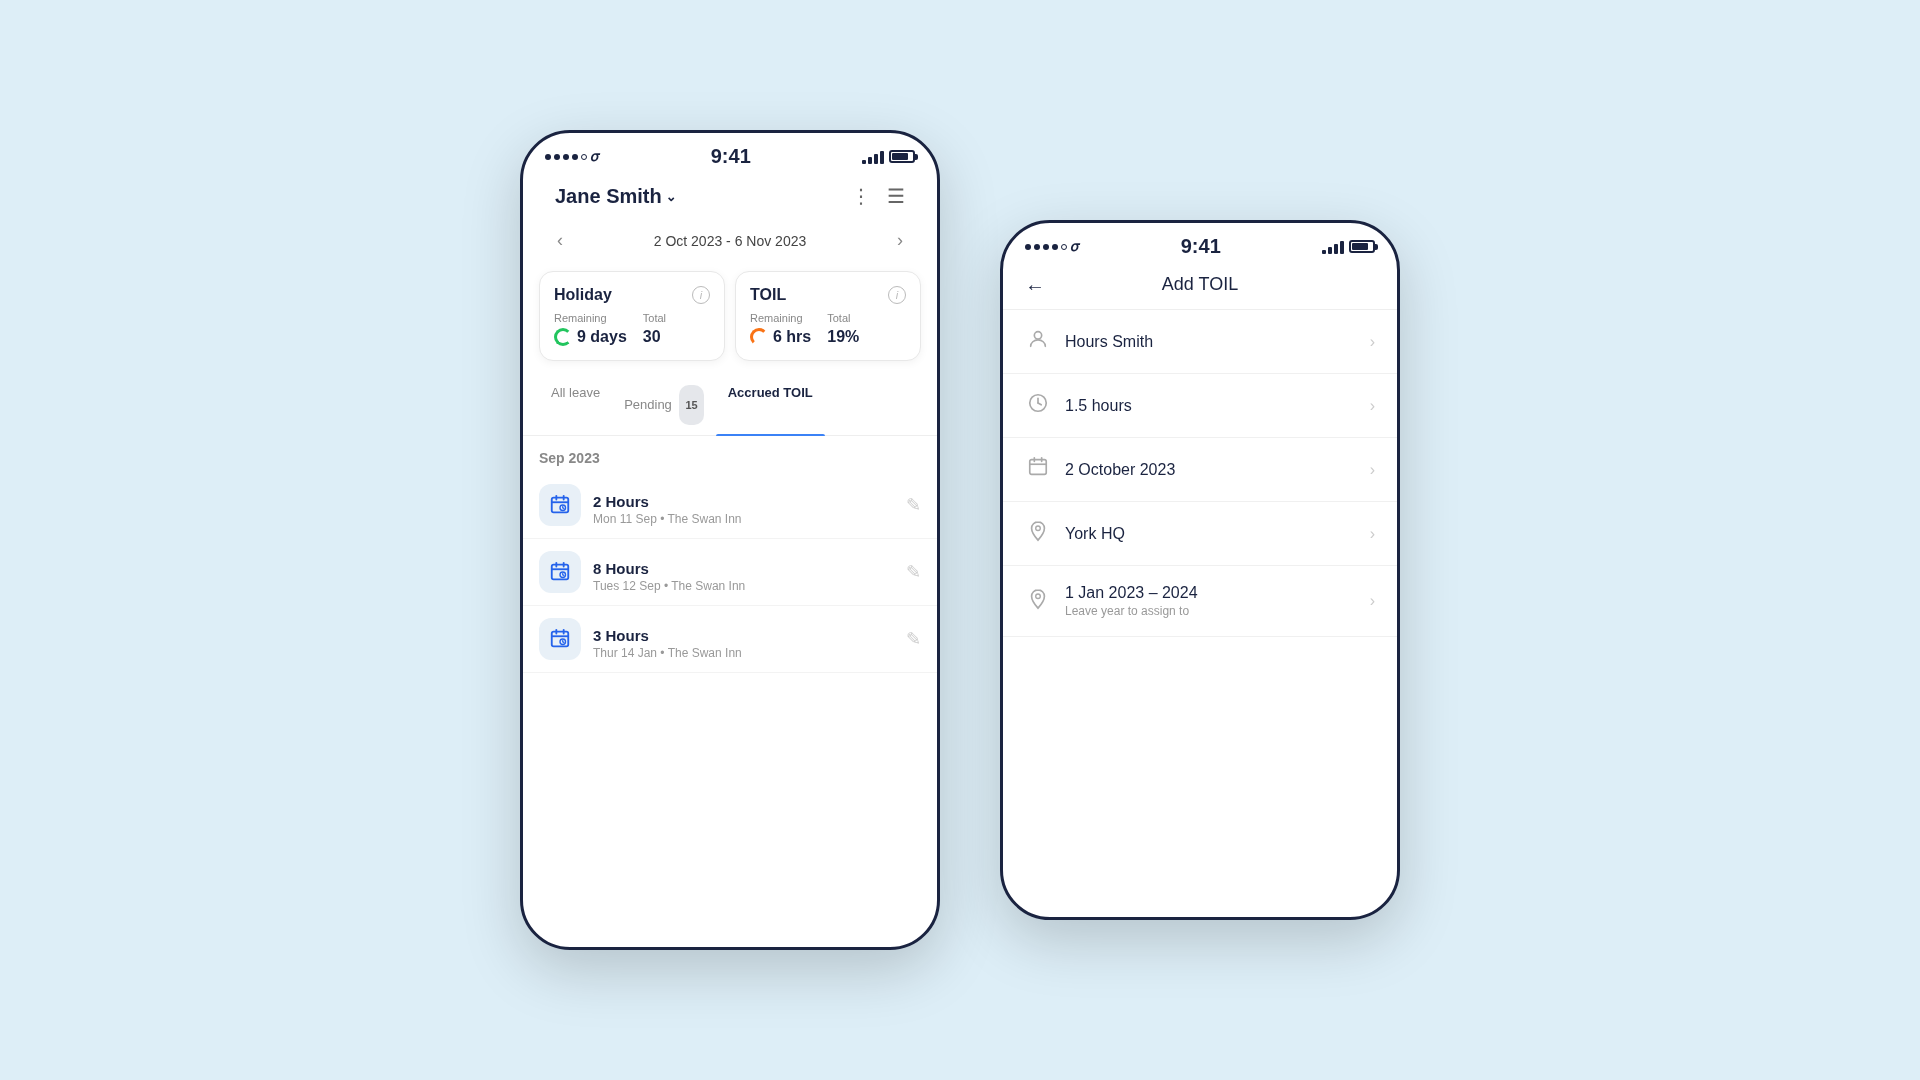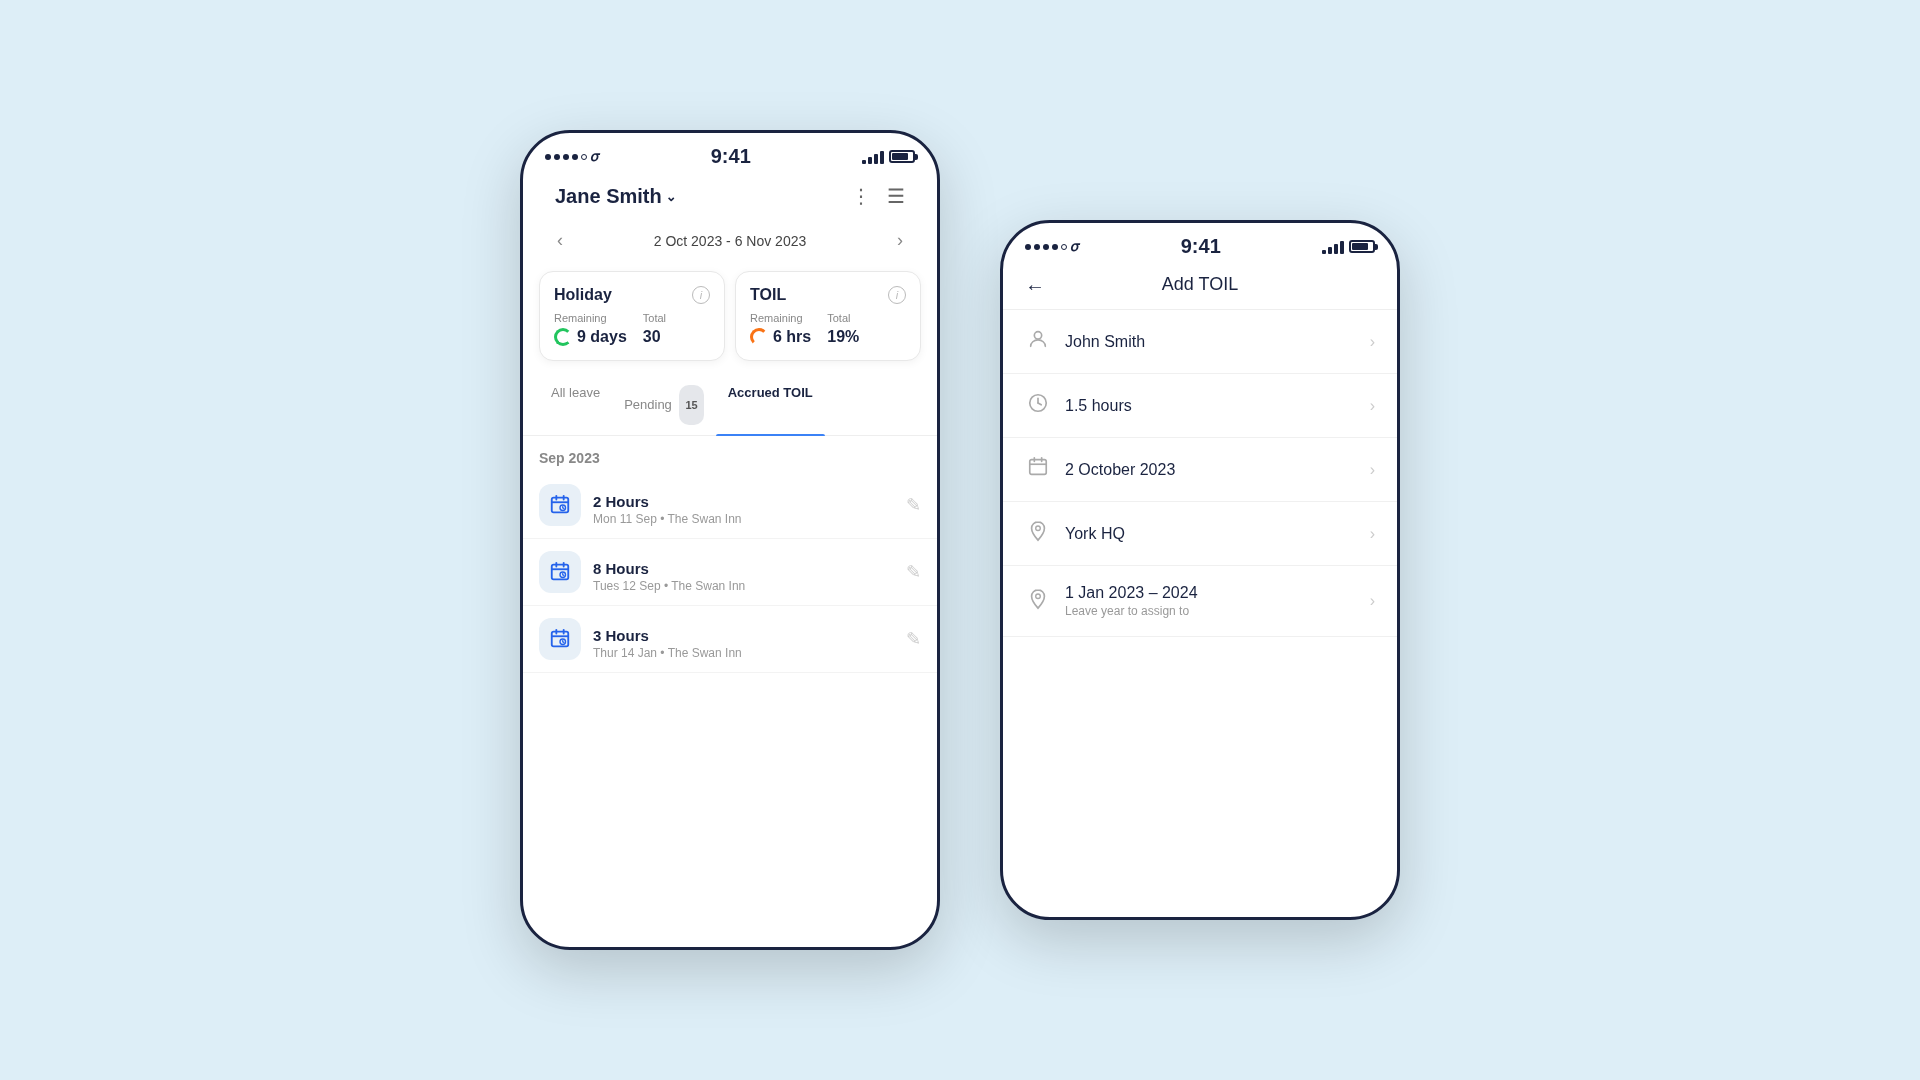--- a/index.html
+++ b/index.html
@@ -418,21 +418,21 @@
   <div class="form-rows">
 
     <div class="form-row">
       <span class="form-row-icon">
         <svg width="22" height="22" viewBox="0 0 24 24" fill="none">
           <circle cx="12" cy="8" r="4" stroke="#aaa" stroke-width="1.8"></circle>
           <path d="M4 20c0-4 3.6-7 8-7s8 3 8 7" stroke="#aaa" stroke-width="1.8" stroke-linecap="round"></path>
         </svg>
       </span>
       <div class="form-row-content">
-        <div class="form-row-value">John Smith</div>
+        <div class="form-row-value">Hours Smith</div>
       </div>
       <span class="form-row-arrow">›</span>
     </div>
 
     <div class="form-row">
       <span class="form-row-icon">
         <svg width="22" height="22" viewBox="0 0 24 24" fill="none">
           <circle cx="12" cy="12" r="9" stroke="#aaa" stroke-width="1.8"></circle>
           <line x1="12" y1="7" x2="12" y2="12" stroke="#aaa" stroke-width="1.8" stroke-linecap="round"></line>
           <line x1="12" y1="12" x2="15.5" y2="14" stroke="#aaa" stroke-width="1.8" stroke-linecap="round"></line>

